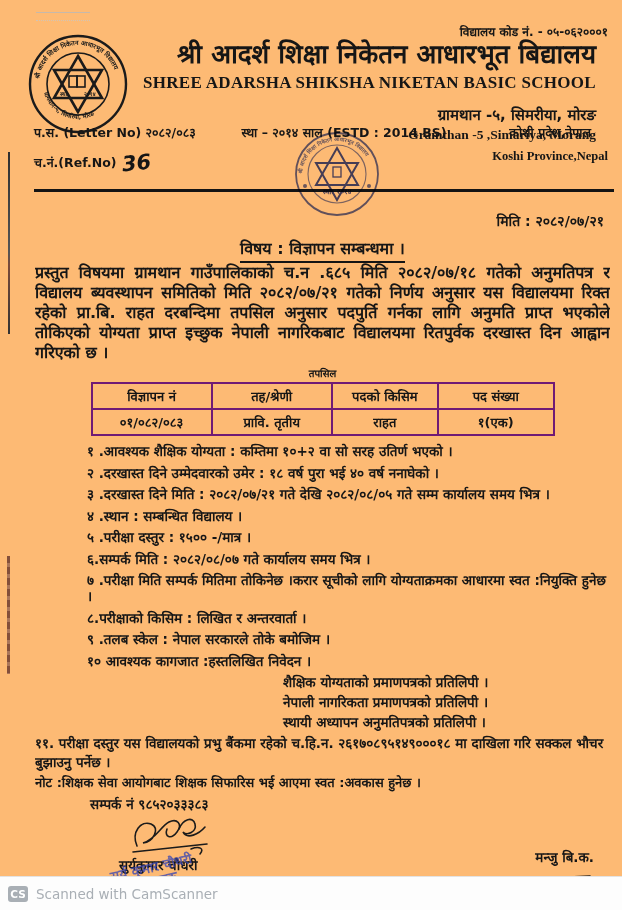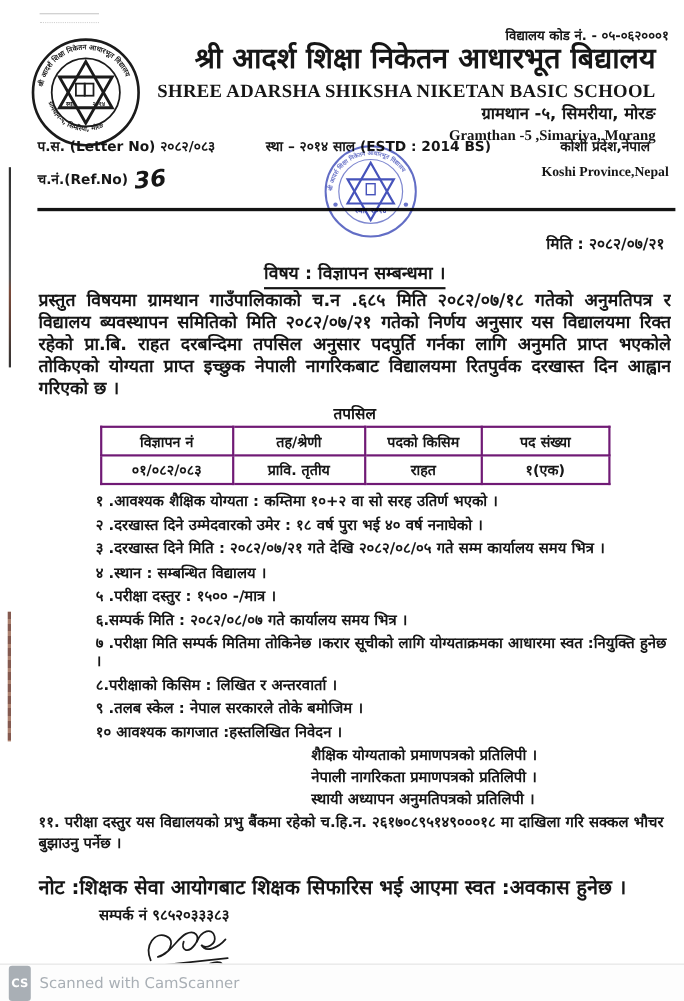--- a/index.html
+++ b/index.html
@@ -1,77 +1,77 @@
 <!DOCTYPE html>
 <html><head>
 <meta charset="utf-8">
 <style>
   html,body{margin:0;padding:0;background:#e9e9e9;}
   .page{
-    position:relative;width:622px;height:910px;margin:0 auto;background:#ffffff;
+    position:relative;width:622px;height:910px;margin:0 auto;background:#fdba74;
     overflow:hidden;font-family:"DejaVu Sans",sans-serif;color:#161616;
   }
   
   .artifact-line-1{position:absolute;left:8px;top:152px;width:2px;height:182px;
     background:linear-gradient(180deg,#2f2f2f,#555 55%,#7a4a3a 62%,#333);}
   .artifact-line-2{position:absolute;left:7px;top:556px;width:3px;height:118px;opacity:.85;
     background:repeating-linear-gradient(180deg,#6e3c30 0 7px,#9c6a55 7px 11px);}
   .pencil-mark{position:absolute;left:36px;top:12px;width:54px;height:7px;
     border-top:1px solid #b9b9b9;border-bottom:1px dotted #c7c7c7;opacity:.8;}
   
   .school-code{position:absolute;top:23px;right:14px;font-size:12px;font-weight:bold;}
   .logo{position:absolute;left:27px;top:33px;width:102px;height:102px;}
   .head-center{position:absolute;left:118px;right:26px;top:40px;text-align:right;line-height:1.12;}
   .name-np{font-size:26px;font-weight:800;margin:0;}
   .name-en{font-family:"Liberation Serif",serif;font-size:17px;font-weight:700;margin-top:4px;letter-spacing:.3px;}
-  .addr-np{font-size:15px;font-weight:bold;margin-top:3px;}
+  .addr-np{font-size:15px;font-weight:bold;margin-top:15px;}
   .addr-en{font-family:"Liberation Serif",serif;font-size:13.5px;font-weight:600;margin-top:3px;}
   .info-row{position:absolute;top:122px;left:34px;right:14px;display:flex;
     justify-content:space-between;font-size:12.5px;font-weight:bold;line-height:1.8;}
   .info-left .ref-line{display:flex;align-items:center;gap:6px;}
   .handwritten-ref{font-size:21px;font-weight:600;font-style:italic;transform:rotate(-6deg);display:inline-block;}
   .info-center{text-align:center;}
   .info-right{text-align:center;}
   .info-right .en{font-family:"Liberation Serif",serif;font-weight:700;}
   .rule{position:absolute;top:189px;left:34px;right:8px;height:3px;background:#141414;}
   .round-stamp{position:absolute;left:292px;top:130px;width:90px;height:88px;
     mix-blend-mode:multiply;opacity:.92;}
   
   .content{position:absolute;top:211px;left:35px;right:12px;bottom:34px;overflow:hidden;}
   .date-line{text-align:right;font-size:14px;font-weight:bold;padding-right:6px;}
   .subject-wrap{text-align:center;margin-top:7px;}
   .subject{display:inline-block;font-size:16px;font-weight:bold;
     border-bottom:2px solid #141414;padding-bottom:2px;}
   .body-para{font-size:16px;font-weight:600;line-height:20px;text-align:justify;margin:0 0 0;}
-  .annex-title{text-align:center;font-size:14px;font-weight:bold;margin:3px 0 2px;}
+  .annex-title{text-align:center;font-size:10px;font-weight:bold;margin:3px 0 2px;}
   table.annex{border-collapse:collapse;margin:0 auto;width:464px;}
   table.annex th,table.annex td{border:2px solid #701a75;text-align:center;
     font-size:13px;font-weight:bold;padding:2px 4px;height:20px;}
   .col1{width:26%;} .col2{width:26%;} .col3{width:23%;} .col4{width:25%;}
   .items{margin:7px 0 0 52px;}
   .item{font-size:13.5px;font-weight:600;line-height:16px;margin-bottom:5.5px;}
   .subitem{font-size:13.5px;font-weight:600;line-height:16px;margin:0 0 4px 248px;}
   .clause11{font-size:13.5px;font-weight:600;line-height:19px;margin-top:2px;}
-  .note-line{font-size:18px;font-weight:700;margin-top:17px;}
+  .note-line{font-size:13px;font-weight:700;margin-top:1px;}
   .contact-line{font-size:13.5px;font-weight:600;margin:4px 0 0 55px;}
   
   .sig-row{position:relative;height:94px;margin-top:1px;}
   .sig-left{position:absolute;left:70px;top:0;width:240px;}
   .sig-left .sig-svg{display:block;margin-left:22px;}
   .sig-name{font-size:13.5px;font-weight:700;margin-left:14px;}
   .sig-title{font-size:13px;font-weight:700;margin-left:16px;}
   .stamp-left{position:absolute;left:6px;top:46px;color:#3644b5;font-weight:800;
     font-size:13.5px;line-height:14px;transform:rotate(-13deg);opacity:.75;white-space:nowrap;}
   .sig-right{position:absolute;right:16px;top:34px;width:220px;text-align:left;}
   .sig-right .name-line{display:flex;align-items:flex-end;gap:8px;font-size:13.5px;font-weight:700;flex-direction:column;}
   .sig-right .title-line{position:relative;font-size:13px;font-weight:700;margin-top:2px;}
   .stamp-overlay{color:#3644b5;font-weight:800;margin-left:2px;opacity:.8;}
   .scan-bar{position:absolute;left:0;right:0;bottom:0;height:33px;background:#fdfdfd;
     border-top:1px solid #e3e3e3;display:flex;align-items:center;gap:8px;padding-left:8px;}
-  .cs-logo{width:20px;height:32px;border-radius:3px;background:#a9afb5;color:#fff;
+  .cs-logo{width:20px;height:16px;border-radius:3px;background:#a9afb5;color:#fff;
     font-size:10.5px;font-weight:bold;display:flex;align-items:center;justify-content:center;}
   .scan-text{color:#a9afb5;font-size:13.5px;}
   svg .ink{stroke:#1b1b1b;stroke-width:1.6;fill:none;stroke-linecap:round;}
 </style>
 </head>
 <body>
 
 <div class="page">
 
   <div class="artifact-line-1"></div>

